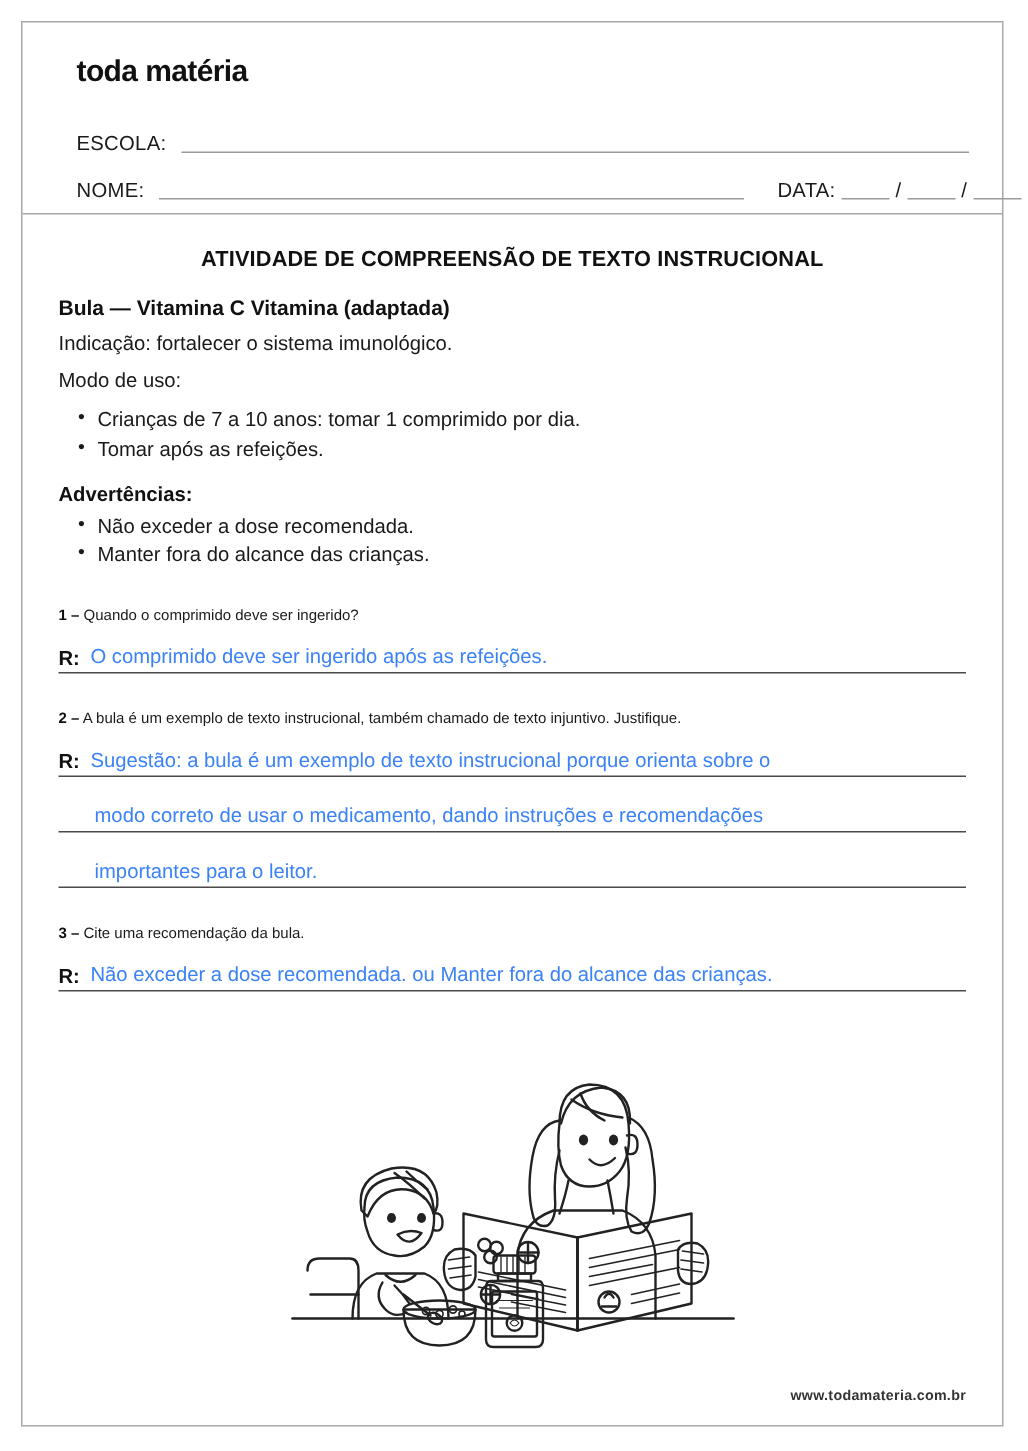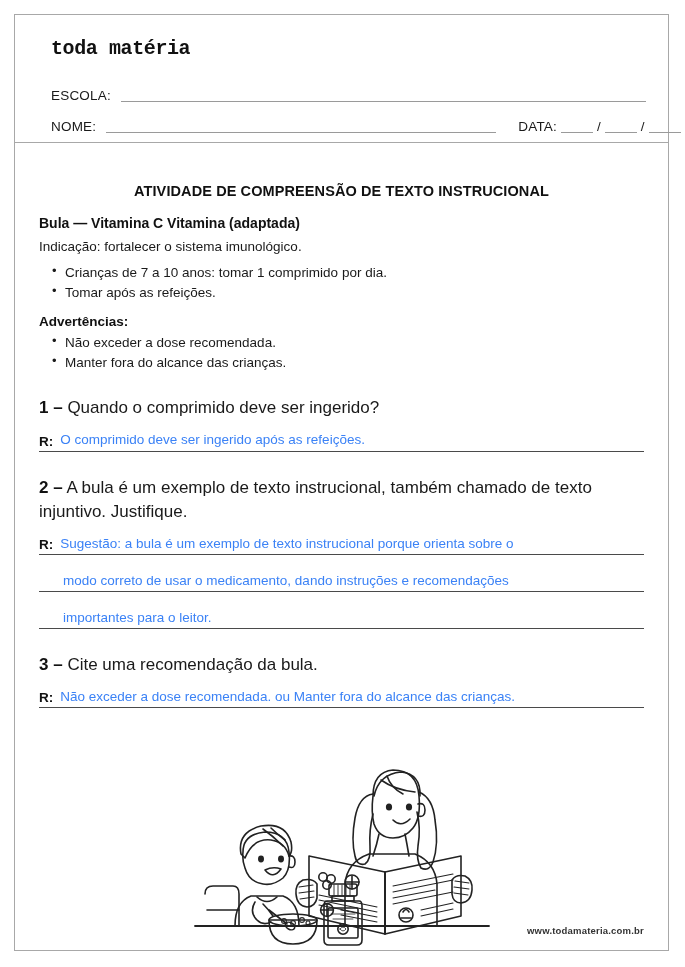--- a/index.html
+++ b/index.html
@@ -27,21 +27,21 @@
   }
   
   .header {
     border-bottom: 1px solid #a8a8a8;
     height: 128px;
     box-sizing: border-box;
     padding: 18px 22px 0 22px;
     position: relative;
   }
   .brand {
-    font-family: Liberation Mono, monospace;
+    font-family: Liberation Sans, sans-serif;
     font-size: 20px;
     font-weight: 700;
     letter-spacing: -0.4px;
     color: #111;
     margin: 4px 0 0 14px;
   }
   .field-row {
     display: flex;
     align-items: flex-end;
     margin: 0 0 0 14px;
@@ -86,21 +86,21 @@
   }
   
   .content {
     padding: 18px 24px 0 24px;
   }
   .worksheet-title {
     text-align: center;
     font-size: 14.5px;
     font-weight: 700;
     letter-spacing: 0.1px;
-    margin: 22px 0 16px 0;
+    margin: 4px 0 16px 0;
     color: #111;
   }
   .block-title {
     font-size: 14px;
     font-weight: 700;
     margin: 0 0 7px 0;
     color: #111;
   }
   .para {
     font-size: 13.5px;
@@ -129,21 +129,21 @@
   }
   .sec-head {
     font-size: 13.5px;
     font-weight: 700;
     margin: 12px 0 4px 0;
     color: #111;
   }
   
   .qblock { margin-top: 24px; }
   .qtext {
-    font-size: 17px;
+    font-size: 10px;
     line-height: 1.42;
     color: #1a1a1a;
     margin-bottom: 7px;
   }
   .qnum {
     font-weight: 700;
     color: #111;
   }
   .ans-line {
     display: flex;
@@ -209,20 +209,21 @@
       </span>
     </div>
   </div>
 
   <div class="content">
 
     <div class="worksheet-title">ATIVIDADE DE COMPREENSÃO DE TEXTO INSTRUCIONAL</div>
 
     <div class="block-title">Bula — Vitamina C Vitamina (adaptada)</div>
     <div class="para">Indicação: fortalecer o sistema imunológico.</div>
+    <div class="para">Modo de uso:</div>
 
     <ul class="bullets">
       <li>Crianças de 7 a 10 anos: tomar 1 comprimido por dia.</li>
       <li>Tomar após as refeições.</li>
     </ul>
 
     <div class="sec-head">Advertências:</div>
     <ul class="bullets">
       <li>Não exceder a dose recomendada.</li>
       <li>Manter fora do alcance das crianças.</li>

